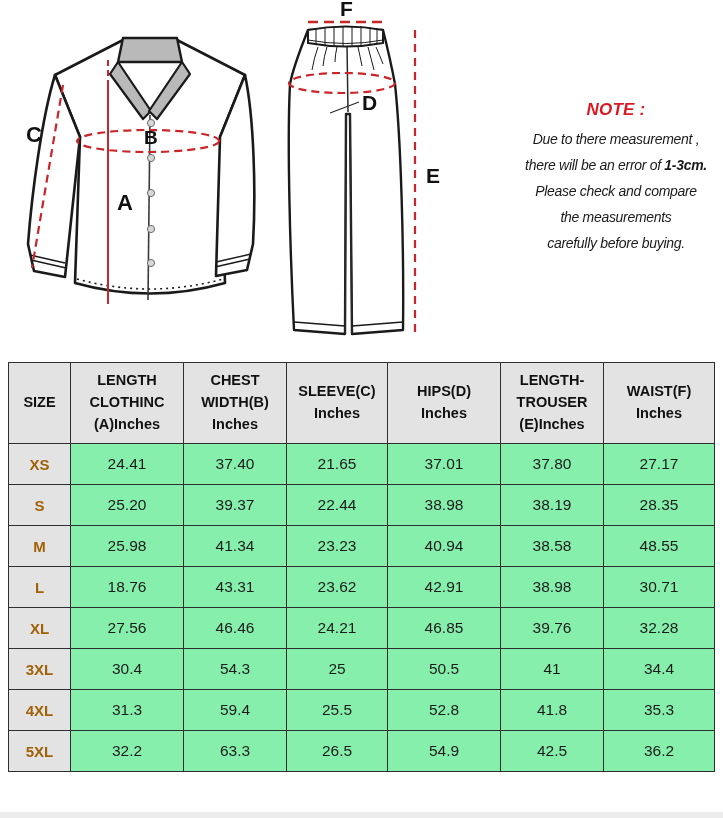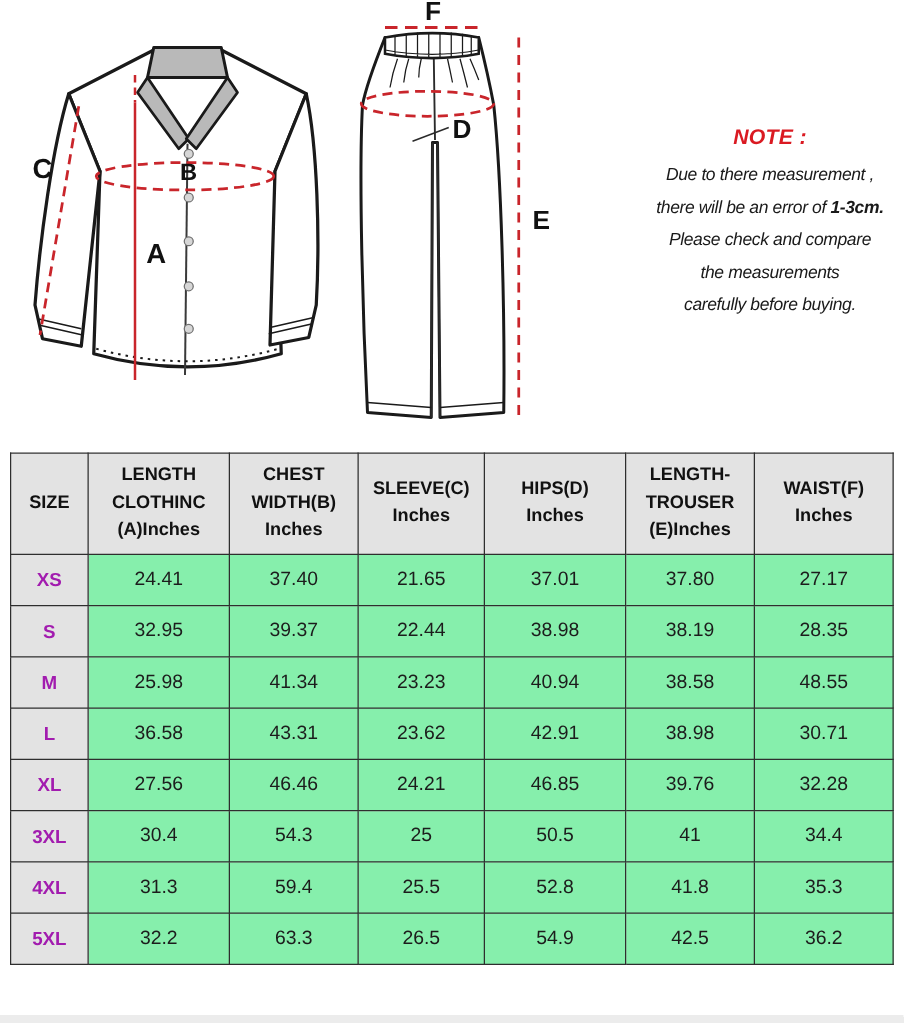--- a/index.html
+++ b/index.html
@@ -29,21 +29,21 @@
   }
   .size-table th,.size-table td{
     border:1px solid #2e2e2e;text-align:center;vertical-align:middle;padding:0 2px;
   }
   .size-table thead th{
     height:80px;background:#e3e3e3;
     font-size:14.5px;font-weight:700;line-height:1.5;
     white-space:pre-line;color:#111;
   }
   .size-table tbody th{
-    background:#e3e3e3;font-weight:700;font-size:15px;color:#a21caf;height:40px;
+    background:#e3e3e3;font-weight:700;font-size:15px;color:#a16207;height:40px;
   }
   .size-table tbody td{
     background:#86efac;font-size:15.5px;color:#1c1c1c;height:40px;
   }
   .bottom-strip{
     position:absolute;left:0;bottom:0;width:723px;height:6px;background:#ececec;
   }
 </style>
 </head>
 <body>
@@ -151,39 +151,39 @@
           <th>XS</th>
           <td>24.41</td>
           <td>37.40</td>
           <td>21.65</td>
           <td>37.01</td>
           <td>37.80</td>
           <td>27.17</td>
         </tr>
         <tr>
           <th>S</th>
-          <td>32.95</td>
+          <td>25.20</td>
           <td>39.37</td>
           <td>22.44</td>
           <td>38.98</td>
           <td>38.19</td>
           <td>28.35</td>
         </tr>
         <tr>
           <th>M</th>
           <td>25.98</td>
           <td>41.34</td>
           <td>23.23</td>
           <td>40.94</td>
           <td>38.58</td>
           <td>48.55</td>
         </tr>
         <tr>
           <th>L</th>
-          <td>36.58</td>
+          <td>18.76</td>
           <td>43.31</td>
           <td>23.62</td>
           <td>42.91</td>
           <td>38.98</td>
           <td>30.71</td>
         </tr>
         <tr>
           <th>XL</th>
           <td>27.56</td>
           <td>46.46</td>

